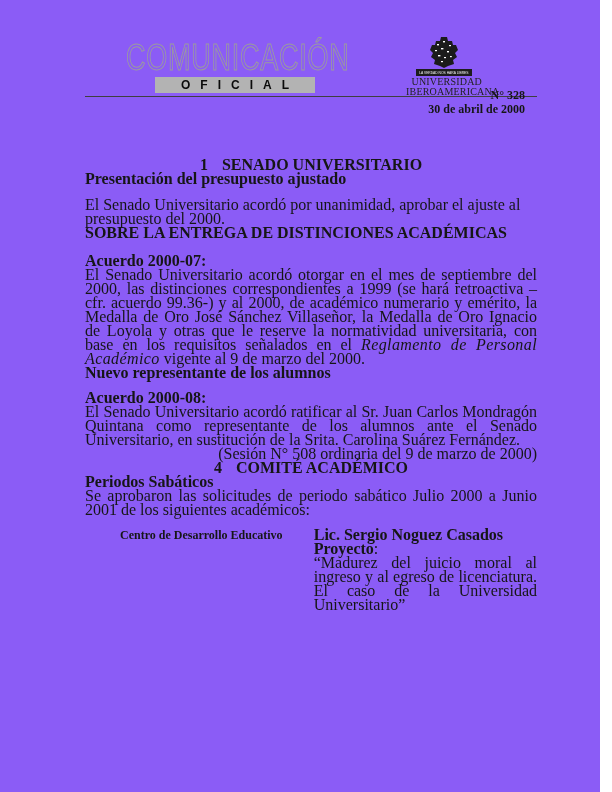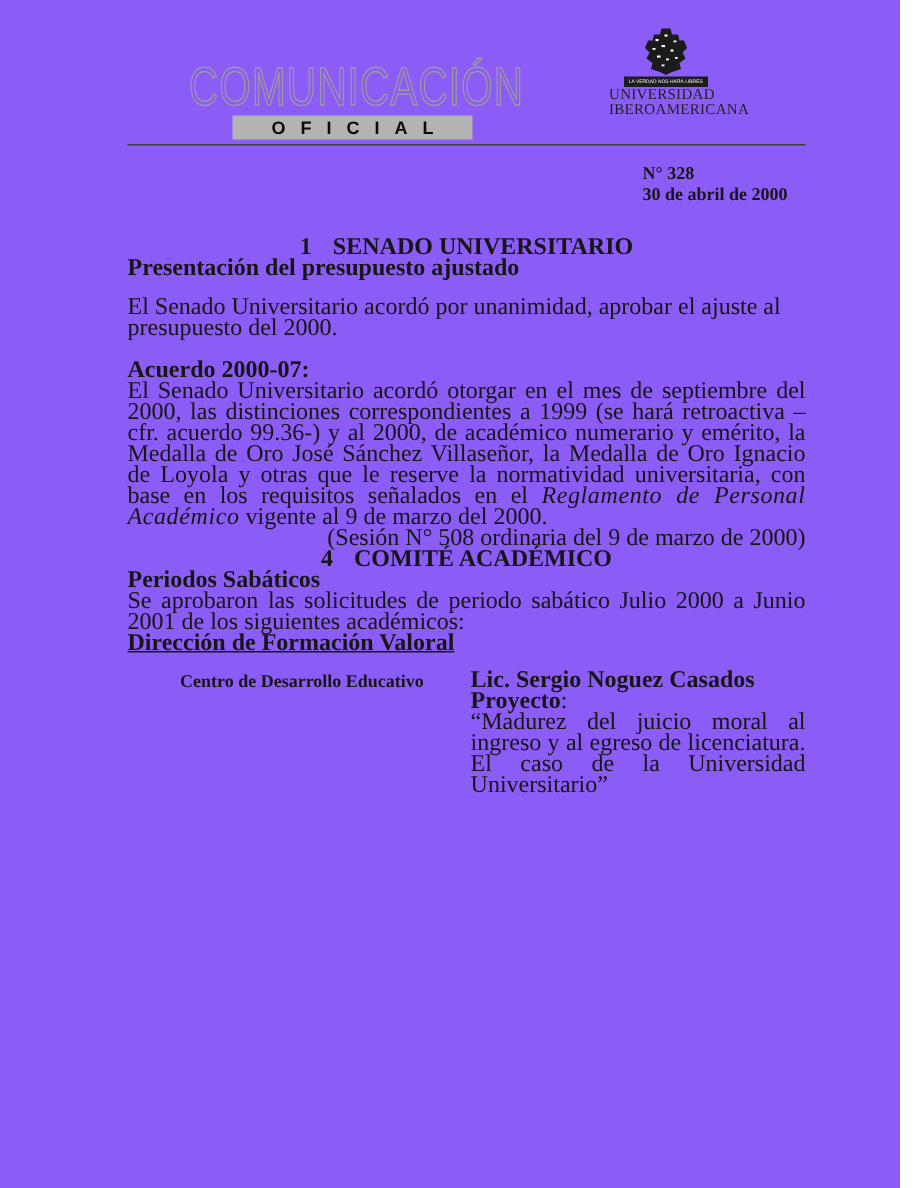--- a/index.html
+++ b/index.html
@@ -42,23 +42,23 @@
     font-family: "Liberation Sans", sans-serif;
     font-weight: 700;
     font-size: 12px;
     letter-spacing: 10px;
     text-indent: 10px;
     color: #0a0a0a;
   }
   .uni-logo {
     position: absolute;
     left: 406px;
-    top: 18px;
+    top: 36px;
     width: 76px;
-    text-align: left;
+    text-align: right;
   }
   .uni-logo svg { display: block; margin: 0 auto; }
   .motto-banner {
     width: 56px;
     height: 7px;
     margin: 1px auto 1px auto;
     background: #1d1d1d;
     overflow: hidden;
     display: flex;
     align-items: center;
@@ -82,21 +82,22 @@
     position: absolute;
     left: 85px;
     top: 96px;
     width: 452px;
     height: 1px;
     background: #3f3f3f;
   }
   .issue-block {
     position: absolute;
     right: 75px;
-    top: 109px;
+    top: 89px;
+    text-align: right;
     font-weight: 700;
     font-size: 12px;
     line-height: 13.5px;
   }
 
   
   .content {
     position: absolute;
     left: 85px;
     top: 158px;
@@ -178,39 +179,44 @@
     <h2 class="sec-heading">
       <span class="sec-num">1</span><span>SENADO UNIVERSITARIO</span>
     </h2>
 
     <h3 class="bold mt29">Presentación del presupuesto ajustado</h3>
 
     <div class="mt12">
       <p>El Senado Universitario acordó por unanimidad, aprobar el ajuste al presupuesto del 2000.</p>
     </div>
 
+    <h3 class="bold mt7">SOBRE LA ENTREGA DE DISTINCIONES ACADÉMICAS</h3>
 
     <div class="mt14">
       <p class="bold">Acuerdo 2000-07:</p>
       <p class="just"><span>El Senado Universitario acordó otorgar en el mes de septiembre del 2000, las distinciones correspondientes a 1999 (se hará retroactiva –cfr. acuerdo 99.36-) y al 2000, de académico numerario y emérito, la Medalla de Oro José Sánchez Villaseñor, la Medalla de Oro Ignacio de Loyola y otras que le reserve la normatividad universitaria, con base en los requisitos señalados en el </span><span class="rpa">Reglamento de Personal Académico</span><span> vigente al 9 de marzo del 2000.</span></p>
     </div>
 
-
+    <h3 class="bold mt4">Nuevo representante de los alumnos</h3>
+
+    <div class="mt11">
+      <p class="bold">Acuerdo 2000-08:</p>
+      <p class="just">El Senado Universitario acordó ratificar al Sr. Juan Carlos Mondragón Quintana como representante de los alumnos ante el Senado Universitario, en sustitución de la Srita. Carolina Suárez Fernández.</p>
+    </div>
 
     <p class="session-note mt9">(Sesión N° 508 ordinaria del 9 de marzo de 2000)</p>
 
     <h2 class="sec-heading mt36">
       <span class="sec-num">4</span><span>COMITÉ ACADÉMICO</span>
     </h2>
 
     <h3 class="bold mt15">Periodos Sabáticos</h3>
 
     <p class="just mt9">Se aprobaron las solicitudes de periodo sabático Julio 2000 a Junio 2001 de los siguientes académicos:</p>
 
-    <h3 class="bold underlined mt10">Dirección de Formación Valoral</h3>
 
     <div class="columns mt11">
       <div class="col-left">Centro de Desarrollo Educativo</div>
       <div class="col-right">
         <p class="bold">Lic. Sergio Noguez Casados</p>
         <p><span class="bold">Proyecto</span><span>:</span></p>
         <p class="just">“Madurez del juicio moral al ingreso y al egreso de licenciatura. El caso de la Universidad Universitario”</p>
       </div>
     </div>
 

